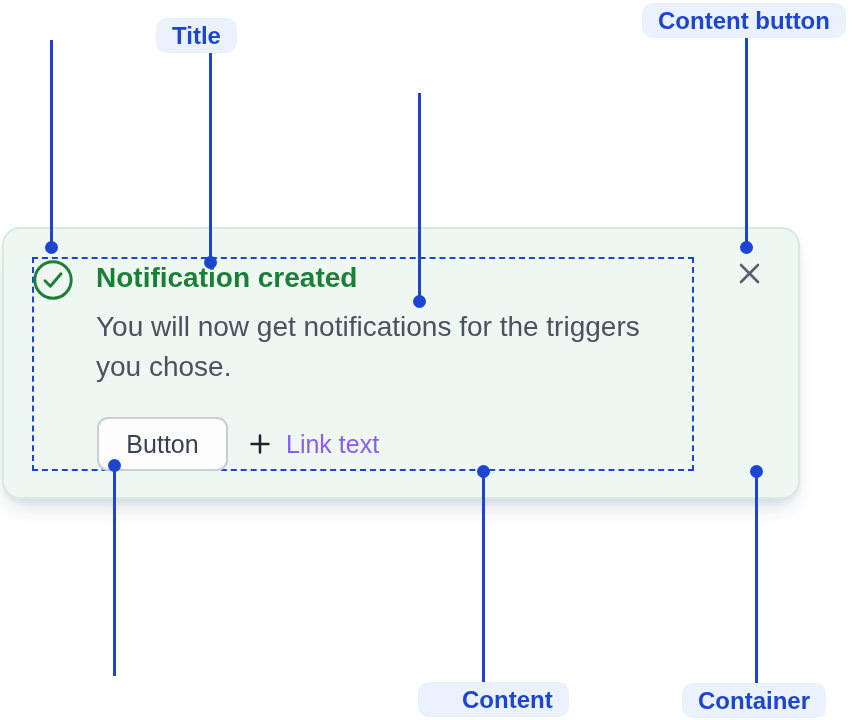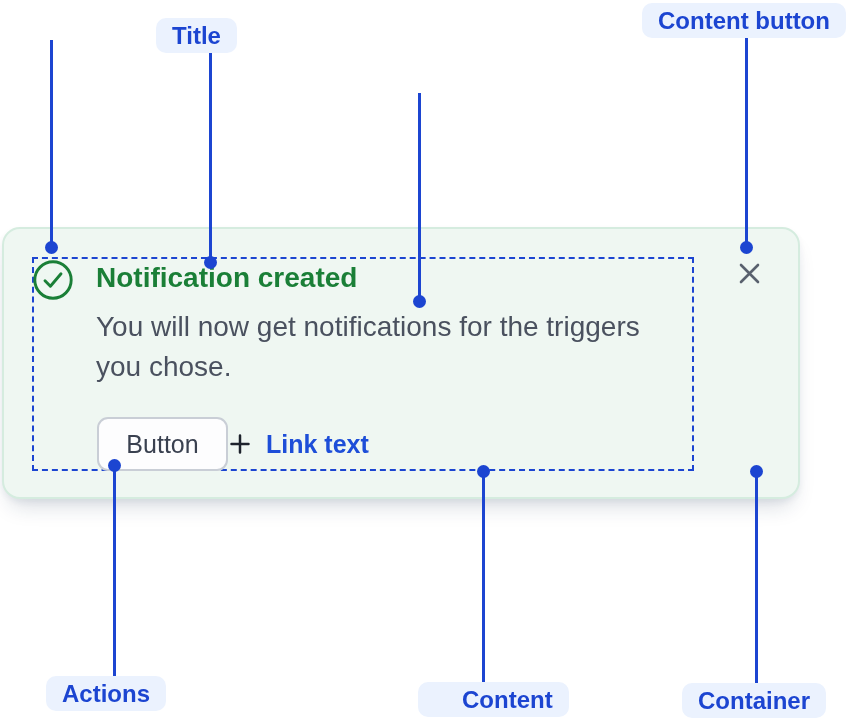--- a/index.html
+++ b/index.html
@@ -119,20 +119,21 @@
     color: #4A515F;
   }
 
   .actions-row {
     position: absolute;
     z-index: 3;
     left: 97px;
     top: 417px;
     display: flex;
     align-items: center;
+    gap: 20px;
   }
   .flag-button {
     height: 54px;
     min-width: 131px;
     padding: 0 26px;
     background: #FDFDFE;
     border: 2px solid #C9CED6;
     border-radius: 11px;
     font-family: "Liberation Sans", "DejaVu Sans", sans-serif;
     font-size: 25px;
@@ -143,22 +144,22 @@
     cursor: pointer;
   }
   .flag-link {
     display: flex;
     align-items: center;
     gap: 14px;
     cursor: pointer;
   }
   .flag-link-label {
     font-size: 25px;
-    font-weight: 700;
-    color: #1d4ed8;
+    font-weight: 400;
+    color: #8b5cf6;
     white-space: nowrap;
   }
 
   .dismiss-btn {
     position: absolute;
     z-index: 3;
     left: 731px;
     top: 255px;
     width: 36px;
     height: 36px;
@@ -171,21 +172,20 @@
     cursor: pointer;
   }
 </style>
 </head>
 <body>
 
 <div class="stage">
 
   <div class="pill pill-title">Title</div>
   <div class="pill pill-dismiss">Content button</div>
-  <div class="pill pill-actions">Actions</div>
   <div class="pill pill-content">Content</div>
   <div class="pill pill-container">Container</div>
 
   <div class="leader line-icon"></div>
   <div class="leader line-title"></div>
   <div class="leader line-desc"></div>
   <div class="leader line-dismiss"></div>
   <div class="leader line-actions"></div>
   <div class="leader line-content"></div>
   <div class="leader line-container"></div>

